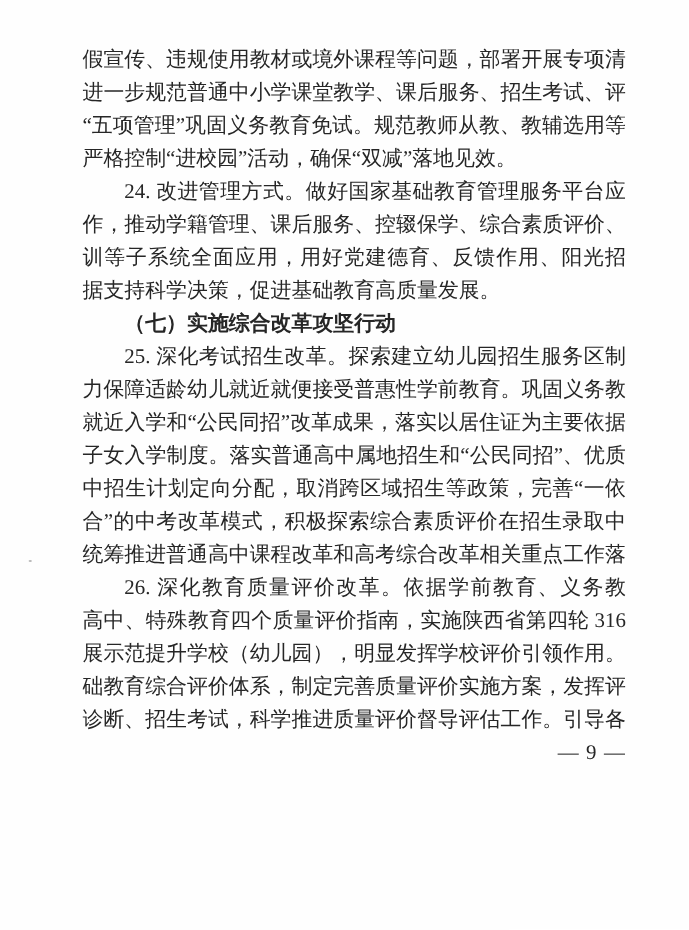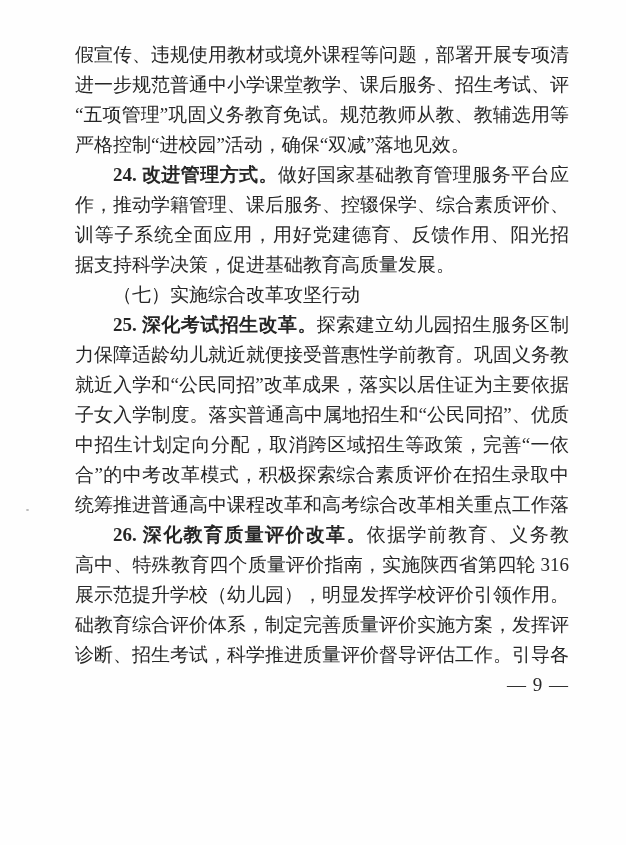--- a/index.html
+++ b/index.html
@@ -25,22 +25,22 @@
     font-size: 19px;
     text-align: justify;
     text-align-last: justify;
     overflow: hidden;
   }
   .ln.left {
     text-align: left;
     text-align-last: left;
   }
   .ind { text-indent: 2em; }
-  .hd { font-weight: normal; }
-  .lead { font-weight: bold; }
+  .hd { font-weight: bold; }
+  .lead { font-weight: normal; }
   .ft {
     text-align: right;
     text-align-last: right;
     letter-spacing: 1px;
   }
   .speck {
     position: absolute;
     left: 26px;
     top: 509px;
     width: 3px;

